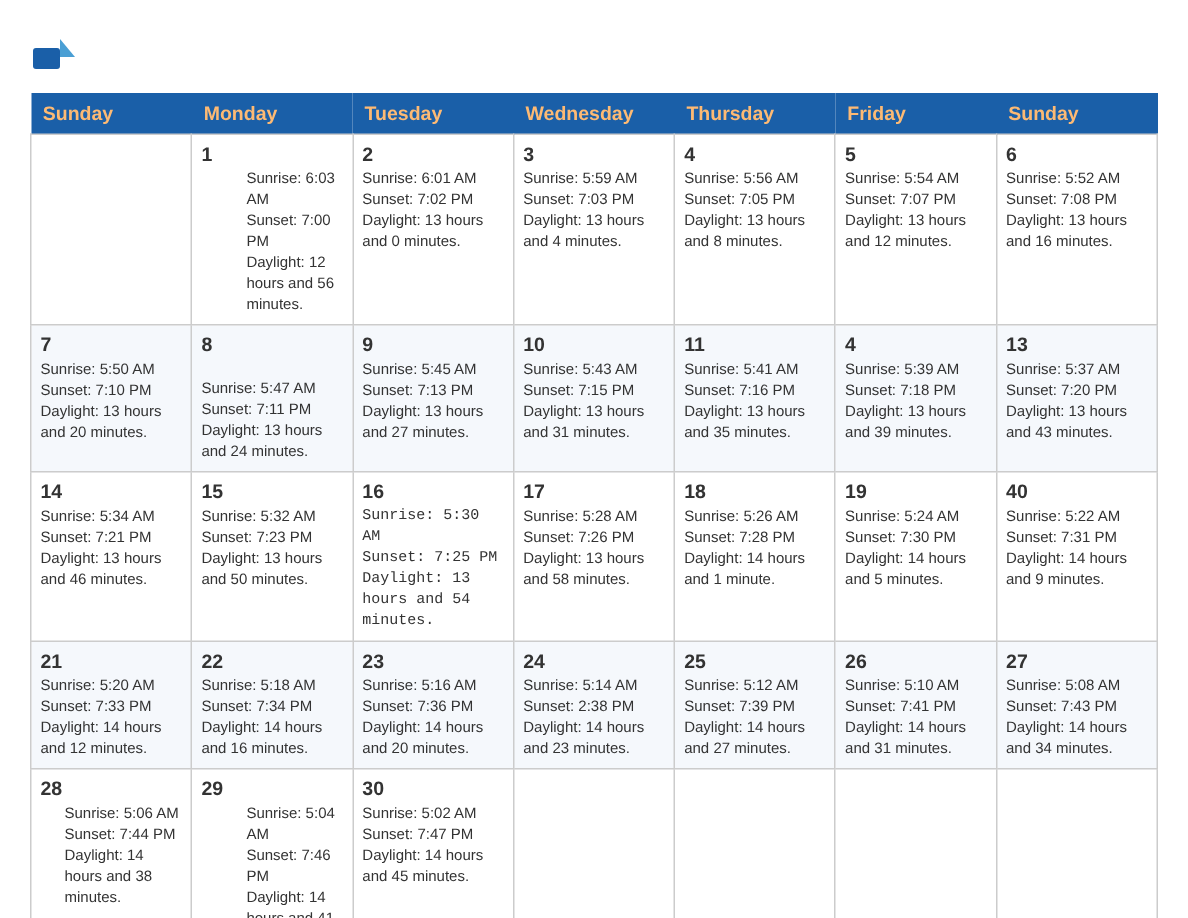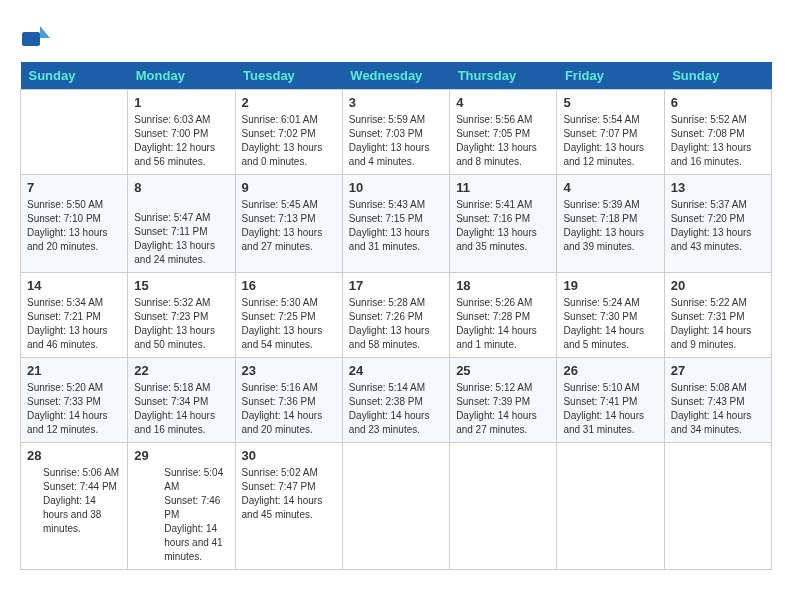--- a/index.html
+++ b/index.html
@@ -43,21 +43,21 @@
       font-size: 16px;
       color: #555;
     }
     table {
       width: 100%;
       border-collapse: collapse;
       font-size: 11px;
     }
     thead tr th {
       background-color: #1a5fa8;
-      color: #5eead4;
+      color: #fdba74;
       text-align: left;
       padding: 6px 8px;
       font-size: 13px;
       font-weight: bold;
     }
     tbody tr td {
       border: 1px solid #ccc;
       vertical-align: top;
       padding: 5px 6px;
       width: calc(100% / 7);
@@ -116,21 +116,21 @@
         <th>Thursday</th>
         <th>Friday</th>
         <th>Sunday</th>
       </tr>
   </thead>
   <tbody id="calendar-body">
   <tr>
         <td class="empty-cell"></td>
         <td>
           <span class="day-num">1</span>
-          <div class="day-info" style="white-space: pre-line;">Sunrise: 6:03 AM
+          <div class="day-info" style="white-space: pre-line; margin-left: 30px;">Sunrise: 6:03 AM
 Sunset: 7:00 PM
 Daylight: 12 hours and 56 minutes.</div>
         </td>
         <td>
           <span class="day-num">2</span>
           <div class="day-info" style="white-space: pre-line;">Sunrise: 6:01 AM
 Sunset: 7:02 PM
 Daylight: 13 hours and 0 minutes.</div>
         </td>
         <td>
@@ -210,21 +210,21 @@
 Daylight: 13 hours and 46 minutes.</div>
         </td>
         <td>
           <span class="day-num">15</span>
           <div class="day-info" style="white-space: pre-line;">Sunrise: 5:32 AM
 Sunset: 7:23 PM
 Daylight: 13 hours and 50 minutes.</div>
         </td>
         <td>
           <span class="day-num">16</span>
-          <div class="day-info" style="white-space: pre-line;">Sunrise: 5:30 AM
+          <div class="day-info" style="white-space: pre-line; font-family: Liberation Mono, monospace;">Sunrise: 5:30 AM
 Sunset: 7:25 PM
 Daylight: 13 hours and 54 minutes.</div>
         </td>
         <td>
           <span class="day-num">17</span>
           <div class="day-info" style="white-space: pre-line;">Sunrise: 5:28 AM
 Sunset: 7:26 PM
 Daylight: 13 hours and 58 minutes.</div>
         </td>
         <td>
@@ -233,21 +233,21 @@
 Sunset: 7:28 PM
 Daylight: 14 hours and 1 minute.</div>
         </td>
         <td>
           <span class="day-num">19</span>
           <div class="day-info" style="white-space: pre-line;">Sunrise: 5:24 AM
 Sunset: 7:30 PM
 Daylight: 14 hours and 5 minutes.</div>
         </td>
         <td>
-          <span class="day-num">20</span>
+          <span class="day-num">40</span>
           <div class="day-info" style="white-space: pre-line;">Sunrise: 5:22 AM
 Sunset: 7:31 PM
 Daylight: 14 hours and 9 minutes.</div>
         </td>
       </tr>
       <tr>
         <td>
           <span class="day-num">21</span>
           <div class="day-info" style="white-space: pre-line;">Sunrise: 5:20 AM
 Sunset: 7:33 PM

